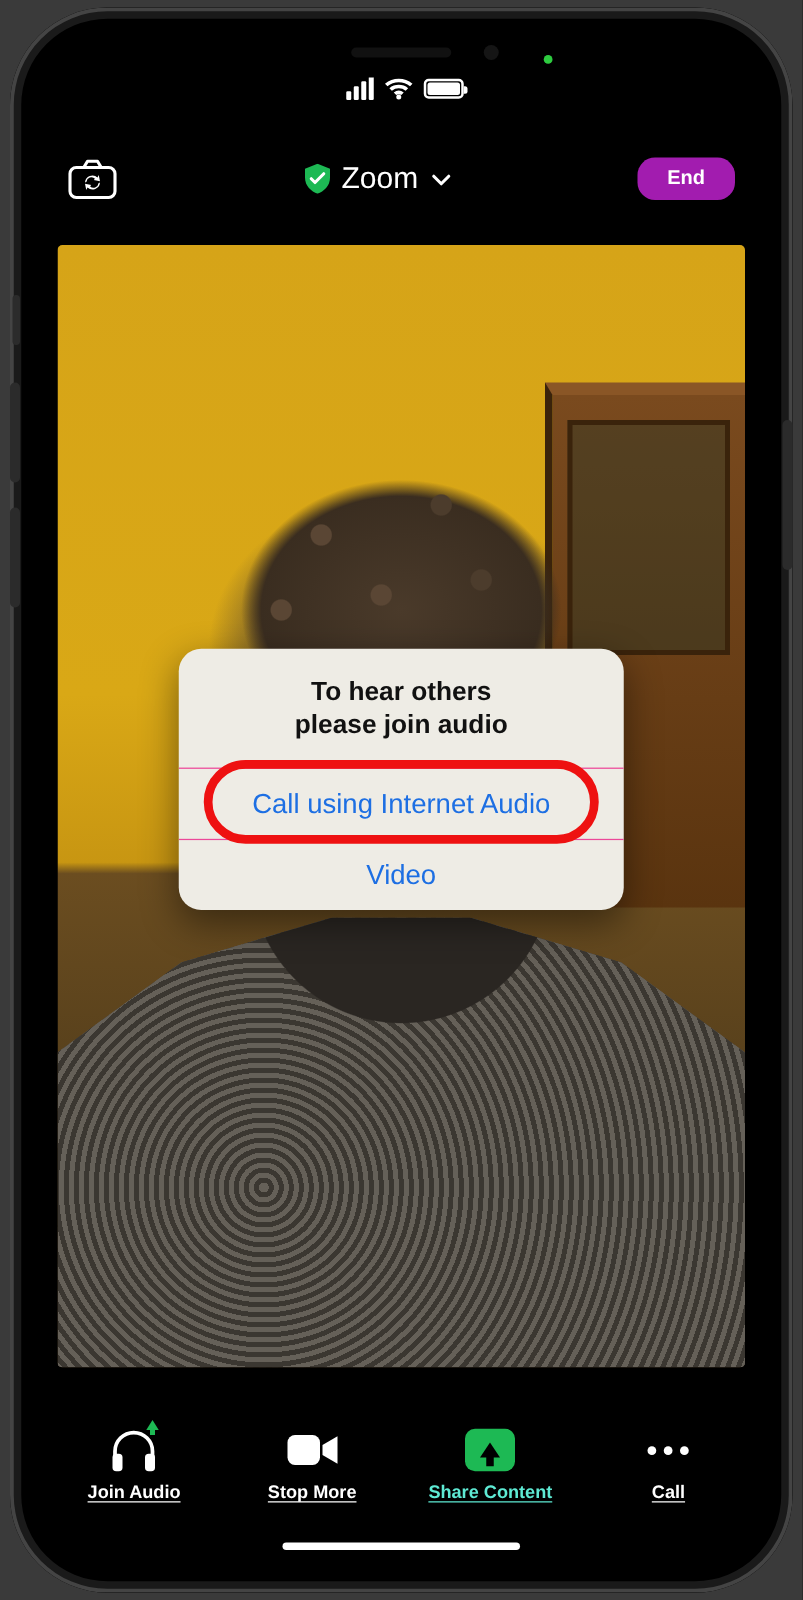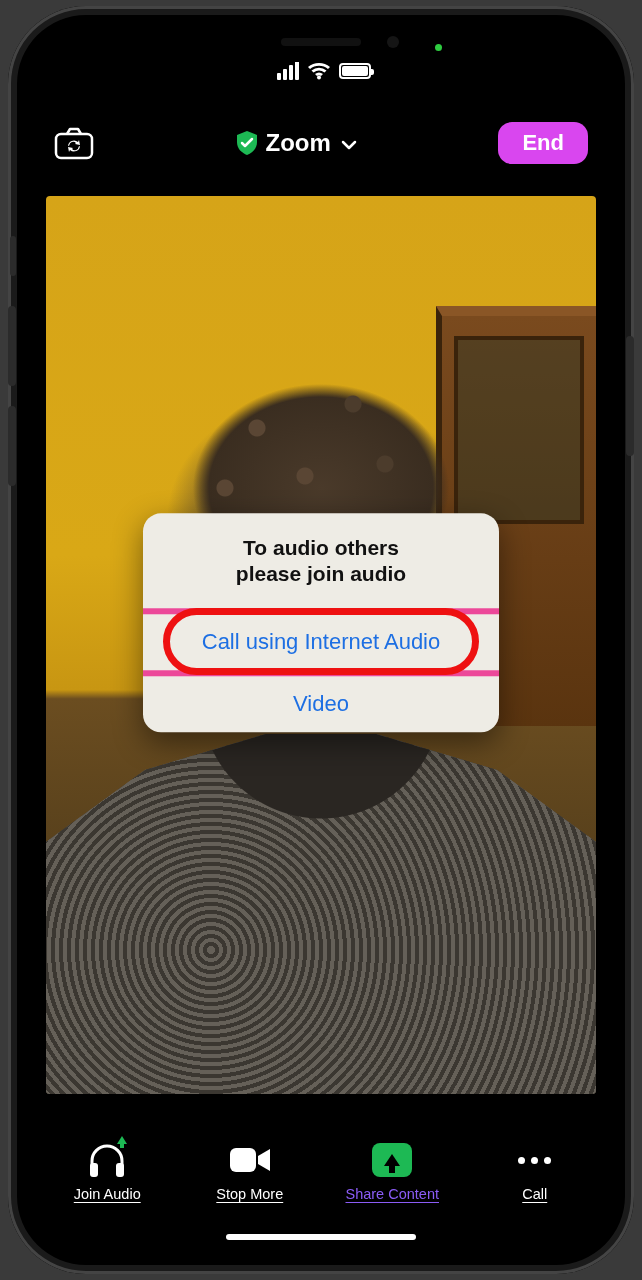--- a/index.html
+++ b/index.html
@@ -98,30 +98,30 @@
   
   .top-bar {
     position: absolute;
     top: 90px; left: 0; right: 0;
     height: 54px;
     display: flex; align-items: center; justify-content: space-between;
     padding: 0 24px;
     z-index: 30;
   }
   .cam-switch svg { display:block; }
-  .title-wrap { display:flex; align-items:center; gap:8px; color:#fff; font-size:24px; font-weight:700; }
+  .title-wrap { display:flex; align-items:center; gap:8px; color:#fff; font-size:24px; font-weight:400; }
   .shield {
     width: 22px; height: 24px; position: relative;
   }
   .shield svg { display:block; }
   .chev-down { margin-left:2px; }
   .end-btn {
-    background: #d946ef;
+    background: #a21caf;
     color: #fff;
-    font-size: 22px;
+    font-size: 16px;
     font-weight: 600;
     padding: 8px 24px;
     border: none;
     border-radius: 14px;
   }
 
   
   .video {
     position: absolute;
     left: 16px; right: 16px;
@@ -184,21 +184,21 @@
   }
   .sheet .msg {
     text-align: center;
     font-size: 21px;
     font-weight: 600;
     color: #111;
     padding: 22px 30px 20px;
     line-height: 1.25;
   }
   .sheet .row {
-    border-top: 6px solid #ec4899;
+    border-top: 1px solid #ec4899;
     text-align: center;
     font-size: 22px;
     color: #1d6fe3;
     padding: 15px 10px;
     font-weight: 500;
   }
   .highlight-ring {
     position: absolute;
     border: 7px solid #e11;
     border-radius: 34px;
@@ -209,29 +209,30 @@
   
   .bottom-bar {
     position: absolute;
     left: 0; right: 0; bottom: 46px;
     height: 92px;
     display: flex;
     justify-content: flex-end;
     align-items: flex-end;
     padding: 0 6px 6px;
     z-index: 30;
+    font-weight: bold;
   }
   .tb-item {
     flex: 1;
     display: flex; flex-direction: column; align-items: center; gap: 6px;
     color: #fff;
     font-size: 14.5px;
   }
   .tb-item .lbl { text-decoration: underline; text-underline-offset: 3px; white-space: nowrap; }
-  .tb-item.green { color: #8b5cf6; }
+  .tb-item.green { color: #5eead4; }
   .tb-icon { width: 44px; height: 40px; display:flex; align-items:center; justify-content:center; position:relative; }
   .tb-icon svg { display:block; }
   .share-box {
     width: 40px; height: 34px; background:#1db954; border-radius:8px;
     display:flex; align-items:center; justify-content:center;
   }
   .up-arrow {
     width: 0; height: 0;
     border-left: 8px solid transparent;
     border-right: 8px solid transparent;
@@ -326,21 +327,21 @@
 
     <div class="video">
       <div class="video-bg"></div>
       <div class="cabinet"></div>
       <div class="hair"></div>
       <div class="sweater"></div>
     </div>
 
     <div class="sheet">
       <div class="msg">
-        <div>To audio others</div>
+        <div>To hear others</div>
         <div>please join audio</div>
       </div>
       <div class="row" id="primary-row">Call using Internet Audio</div>
       <div class="row">Video</div>
     </div>
 
     <div class="highlight-ring" id="hl-ring" style="left: 133px; top: 581.57px; width: 316px; height: 67px;"></div>
 
     <div class="bottom-bar">
       <div class="tb-item">

